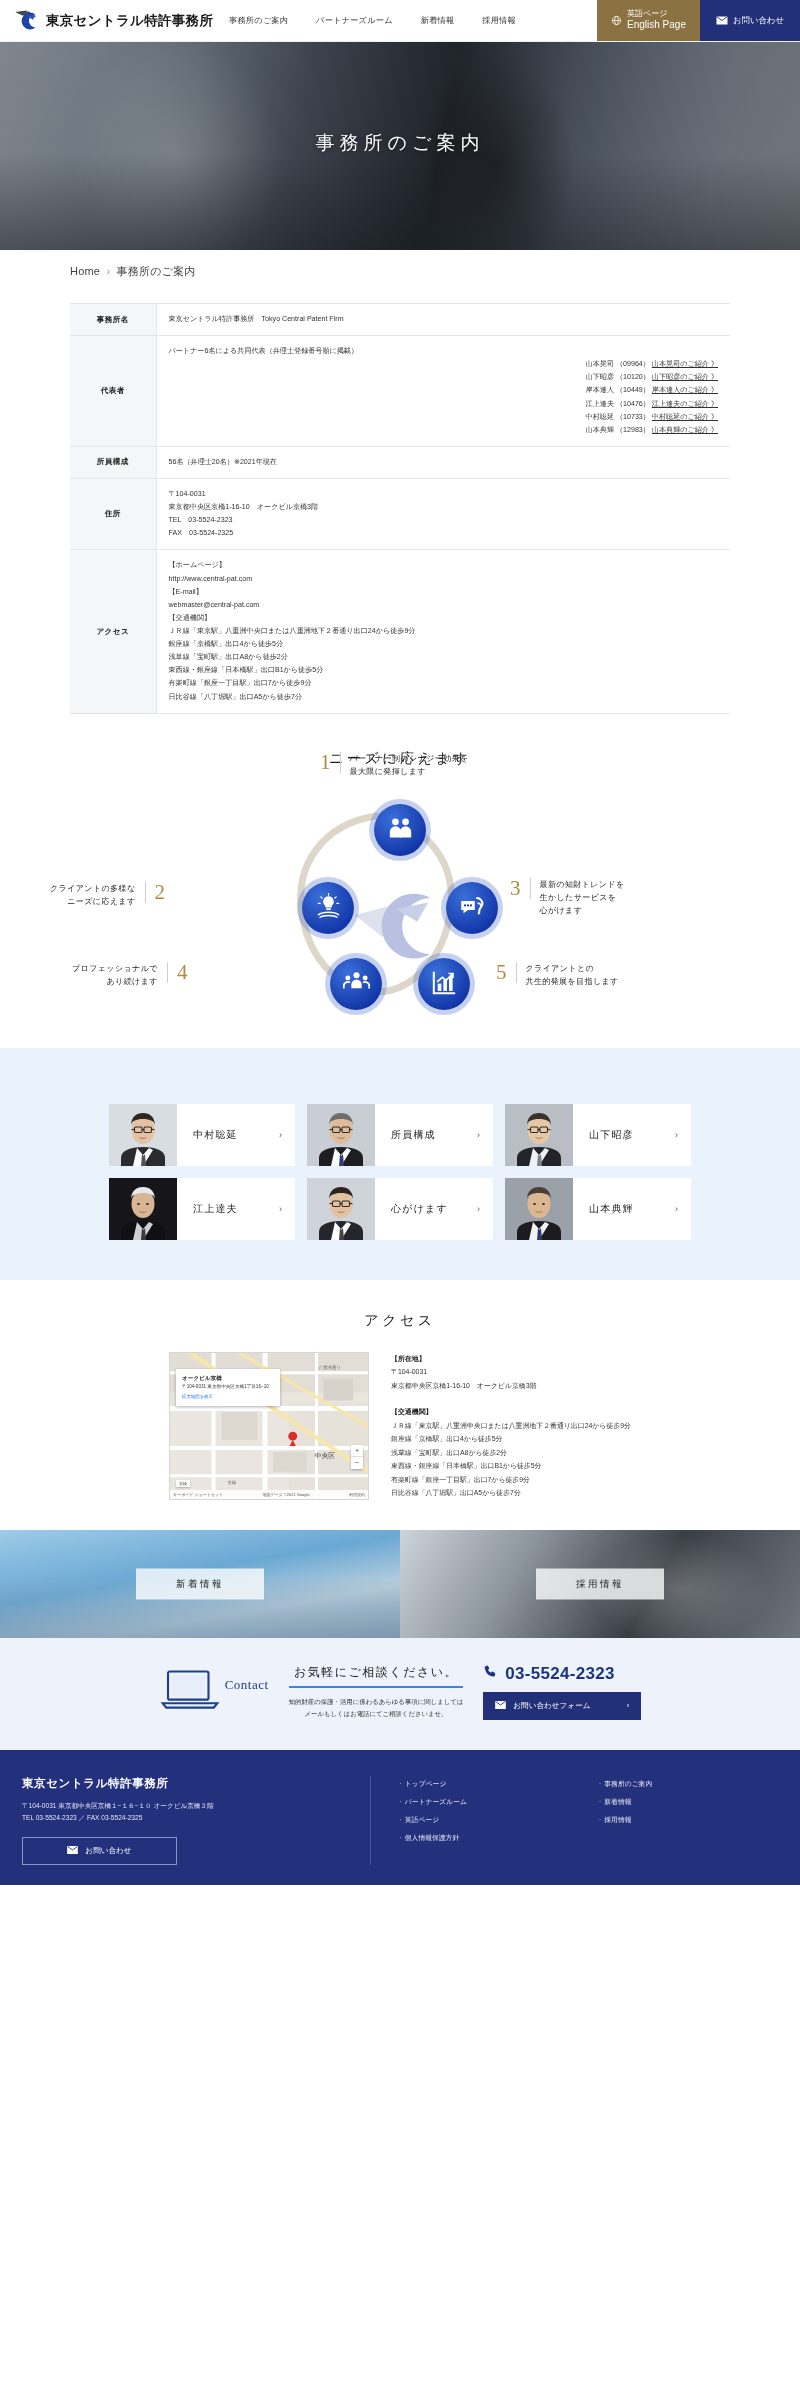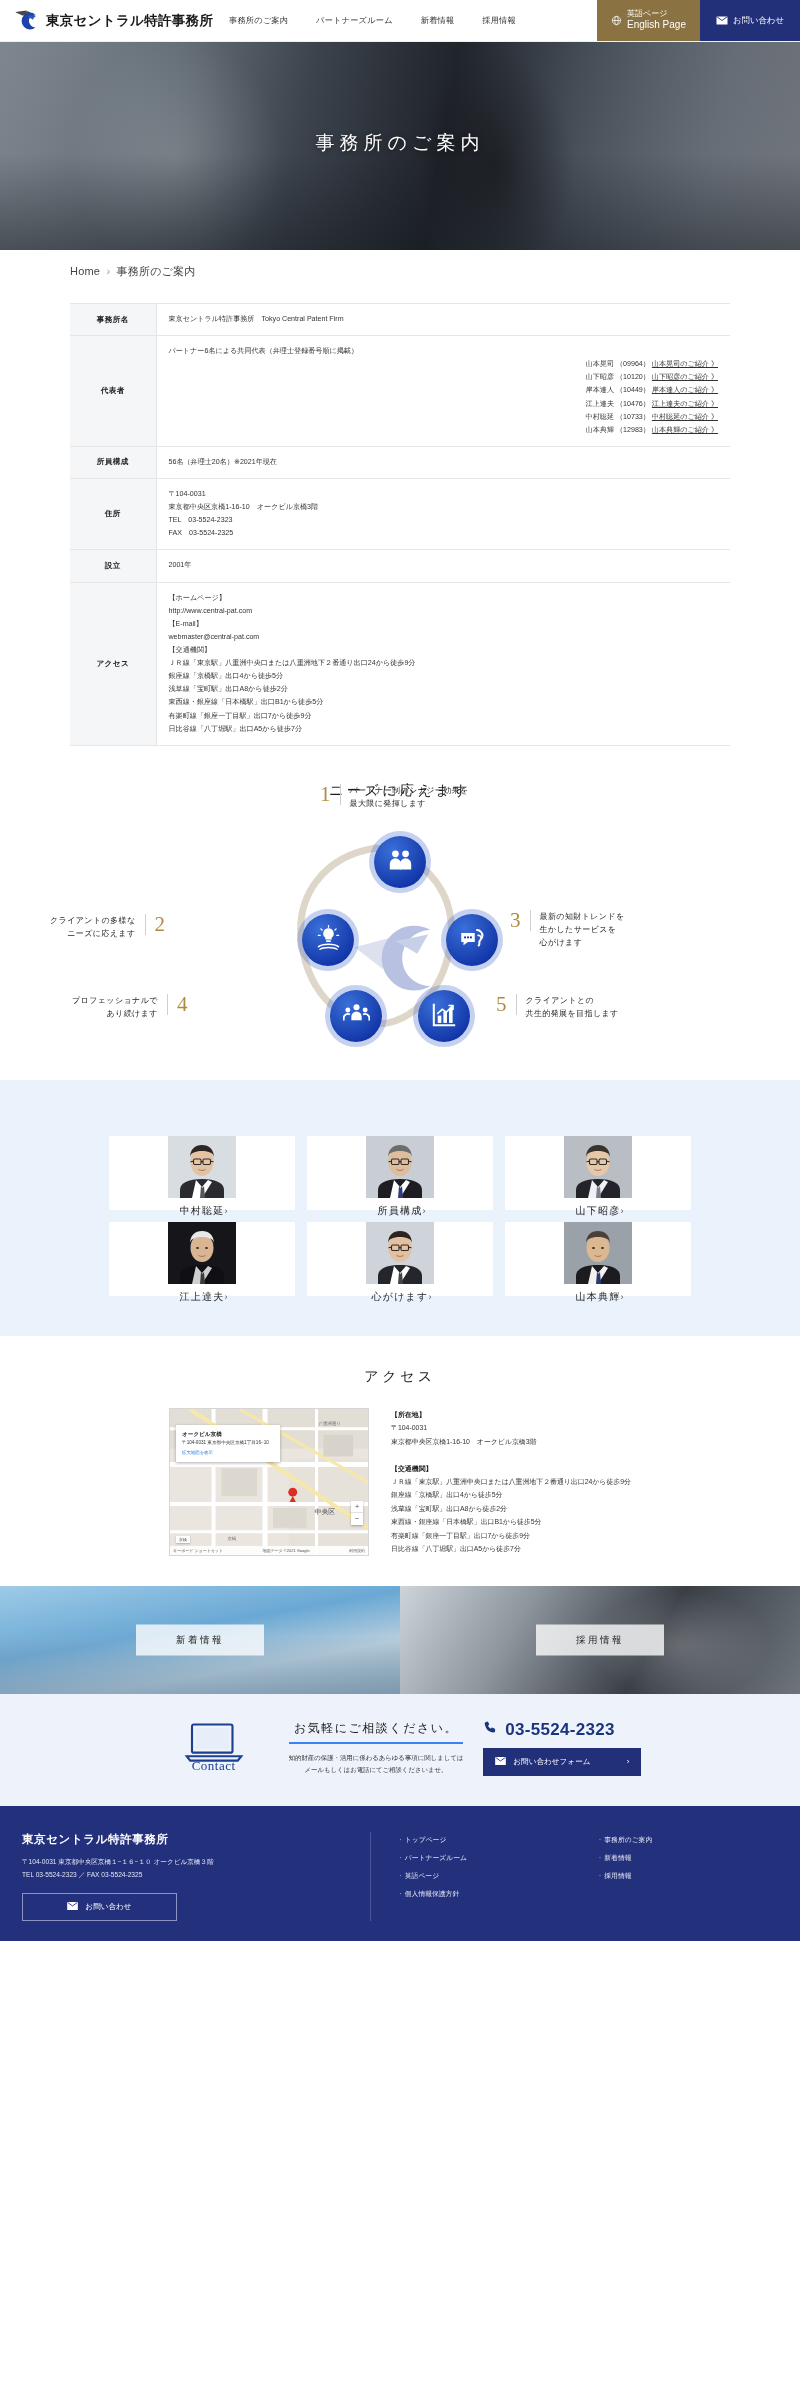--- a/index.html
+++ b/index.html
@@ -214,23 +214,22 @@
     display: grid;
     grid-template-columns: repeat(3, 186px);
     gap: 12px;
     justify-content: center;
     margin-top: 22px;
   }
   .p-card {
     background: #fff;
     display: flex;
     align-items: center;
-    height: 74px;
+    height: 62px;
     cursor: pointer;
-    flex-direction: column;
   }
   .p-photo { width: 68px; height: 62px; flex: 0 0 68px; overflow: hidden; }
   .p-photo svg { display: block; width: 68px; height: 62px; }
   .p-name-row {
     flex: 1;
     display: flex;
     align-items: center;
     justify-content: space-between;
     padding: 0 13px 0 16px;
   }
@@ -327,21 +326,21 @@
 
   
   .cta { background: #eef3fb; padding: 26px 0 30px; }
   .cta-inner {
     display: flex;
     align-items: center;
     justify-content: center;
     gap: 20px;
     padding: 0 34px;
   }
-  .cta-logo { display: flex; flex-direction: column; align-items: center; gap: 4px; min-width: 110px; }
+  .cta-logo { display: flex; flex-direction: row; align-items: center; gap: 4px; min-width: 110px; }
   .cta-logo svg { width: 62px; height: 44px; }
   .cta-logo .cl-word {
     font-family: "Liberation Serif","DejaVu Serif",serif;
     font-size: 13px;
     color: #1d3f8f;
     letter-spacing: .5px;
     margin-top: -14px;
   }
   .cta-mid { flex: 0 0 auto; }
   .cta-head {
@@ -488,26 +487,20 @@
         <tr>
           <th>住所</th>
           <td>
             <div>〒104-0031</div>
             <div>東京都中央区京橋1-16-10　オークビル京橋3階</div>
             <div>TEL　03-5524-2323</div>
             <div>FAX　03-5524-2325</div>
           </td>
         </tr>
         <tr>
-          <th>設立</th>
-          <td>
-            <div>2001年</div>
-          </td>
-        </tr>
-        <tr>
           <th>アクセス</th>
           <td>
             <div>【ホームページ】</div>
             <div>http://www.central-pat.com</div>
             <div>【E-mail】</div>
             <div>webmaster@central-pat.com</div>
             <div>【交通機関】</div>
             <div>ＪＲ線「東京駅」八重洲中央口または八重洲地下２番通り出口24から徒歩9分</div>
             <div>銀座線「京橋駅」出口4から徒歩5分</div>
             <div>浅草線「宝町駅」出口A8から徒歩2分</div>

